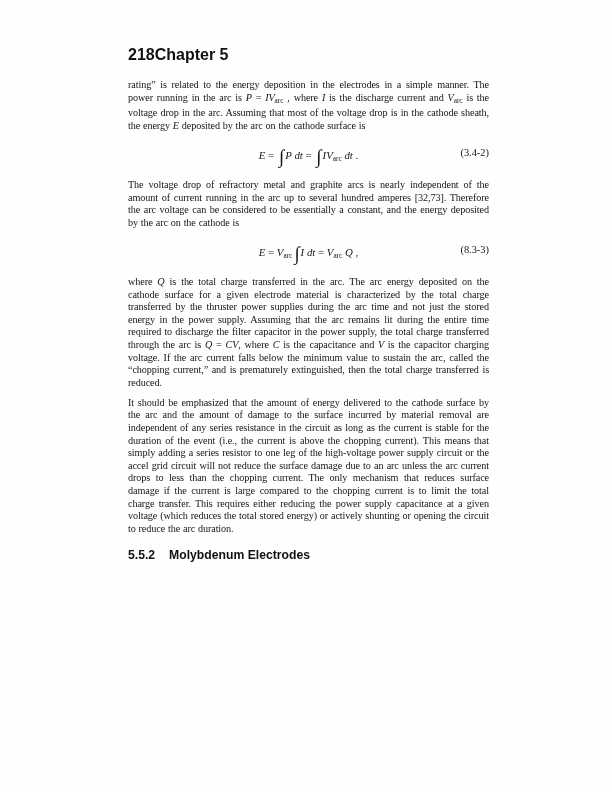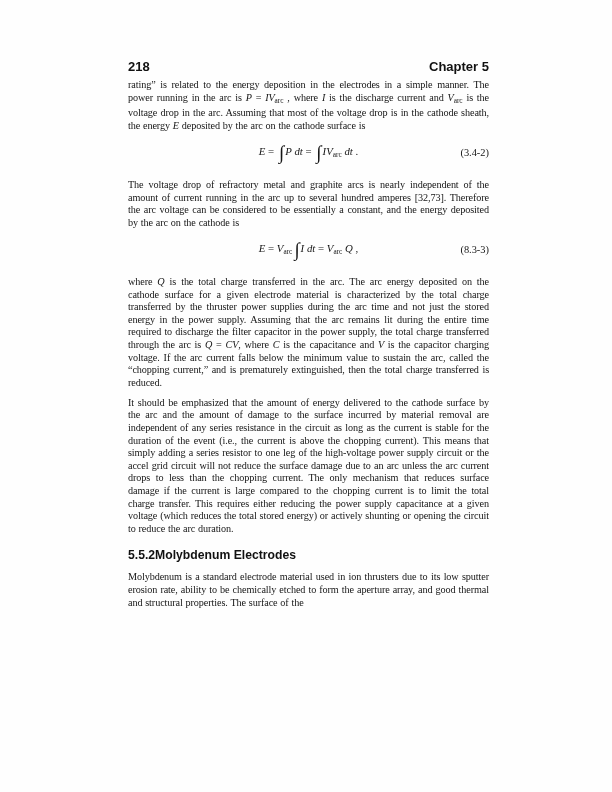--- a/index.html
+++ b/index.html
@@ -16,26 +16,24 @@
     color: #151515;
     font-family: "Liberation Serif", serif;
     overflow: hidden;
   }
   .page-header {
     position: absolute;
     left: 128px;
     top: 46px;
     width: 361px;
     display: flex;
-    justify-content: space-between;
     font-family: "Liberation Sans", sans-serif;
     font-weight: bold;
-    font-size: 13px;
+    font-size: 16px;
     color: #111;
-    margin-top: 13px;
   }
   .text-block {
     position: absolute;
     left: 128px;
     top: 79px;
     width: 361px;
     font-size: 10.2px;
     line-height: 12.6px;
     letter-spacing: -0.1px;
     word-spacing: 0.4px;
@@ -43,21 +41,21 @@
   .para {
     margin: 0 0 7.5px 0;
     text-align: justify;
   }
   .para:last-child { margin-bottom: 0; }
   .equation {
     position: relative;
     height: 26px;
     margin: 6px 0 13px 0;
     display: flex;
-    align-items: center;
+    align-items: flex-end;
     justify-content: center;
     font-size: 10.8px;
     letter-spacing: 0;
     word-spacing: 0;
   }
   .eq-body { white-space: nowrap; }
   .eq-num {
     position: absolute;
     right: 0;
     top: 50%;
@@ -68,21 +66,21 @@
   .section-heading {
     margin: 13px 0 9px 0;
     font-family: "Liberation Sans", sans-serif;
     font-weight: bold;
     font-size: 12.2px;
     line-height: 14px;
     letter-spacing: 0;
     word-spacing: 0;
     color: #111;
   }
-  .heading-num { }
+  .heading-num { margin-right: 14px; }
   
   .it { font-style: italic; }
   .sb {
     font-size: 7.3px;
     vertical-align: -2.2px;
     letter-spacing: 0;
   }
   .big-int {
     font-size: 19px;
     font-style: normal;
@@ -118,16 +116,15 @@
     </div>
 
     <p class="para"><span>where </span><span class="it">Q</span><span> is the total charge transferred in the arc. The arc energy deposited on the cathode surface for a given electrode material is characterized by the total charge transferred by the thruster power supplies during the arc time and not just the stored energy in the power supply. Assuming that the arc remains lit during the entire time required to discharge the filter capacitor in the power supply, the total charge transferred through the arc is </span><span class="it">Q</span><span> = </span><span class="it">CV</span><span>, where </span><span class="it">C</span><span> is the capacitance and </span><span class="it">V</span><span> is the capacitor charging voltage. If the arc current falls below the minimum value to sustain the arc, called the “chopping current,” and is prematurely extinguished, then the total charge transferred is reduced.</span></p>
 
     <p class="para"><span>It should be emphasized that the amount of energy delivered to the cathode surface by the arc and the amount of damage to the surface incurred by material removal are independent of any series resistance in the circuit as long as the current is stable for the duration of the event (i.e., the current is above the chopping current). This means that simply adding a series resistor to one leg of the high-voltage power supply circuit or the accel grid circuit will not reduce the surface damage due to an arc unless the arc current drops to less than the chopping current. The only mechanism that reduces surface damage if the current is large compared to the chopping current is to limit the total charge transfer. This requires either reducing the power supply capacitance at a given voltage (which reduces the total stored energy) or actively shunting or opening the circuit to reduce the arc duration.</span></p>
 
     <h2 class="section-heading">
       <span class="heading-num">5.5.2</span><span class="heading-title">Molybdenum Electrodes</span>
     </h2>
 
-    <p class="para"><span>Molybdenum is a standard electrode material used in ion thrusters due to its low sputter erosion rate, ability to be chemically etched to form the aperture array, and good thermal and structural properties. The surface of the</span></p>
 
   </main>
 </div>
 
 </body></html>

